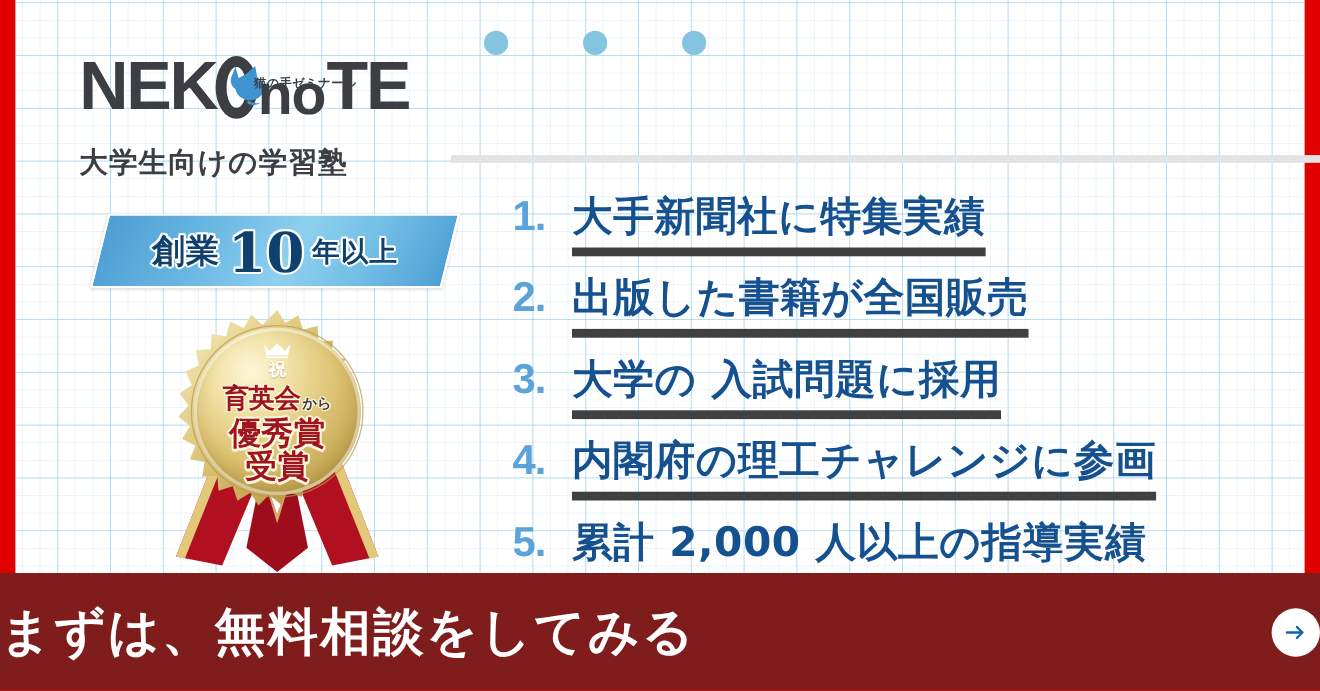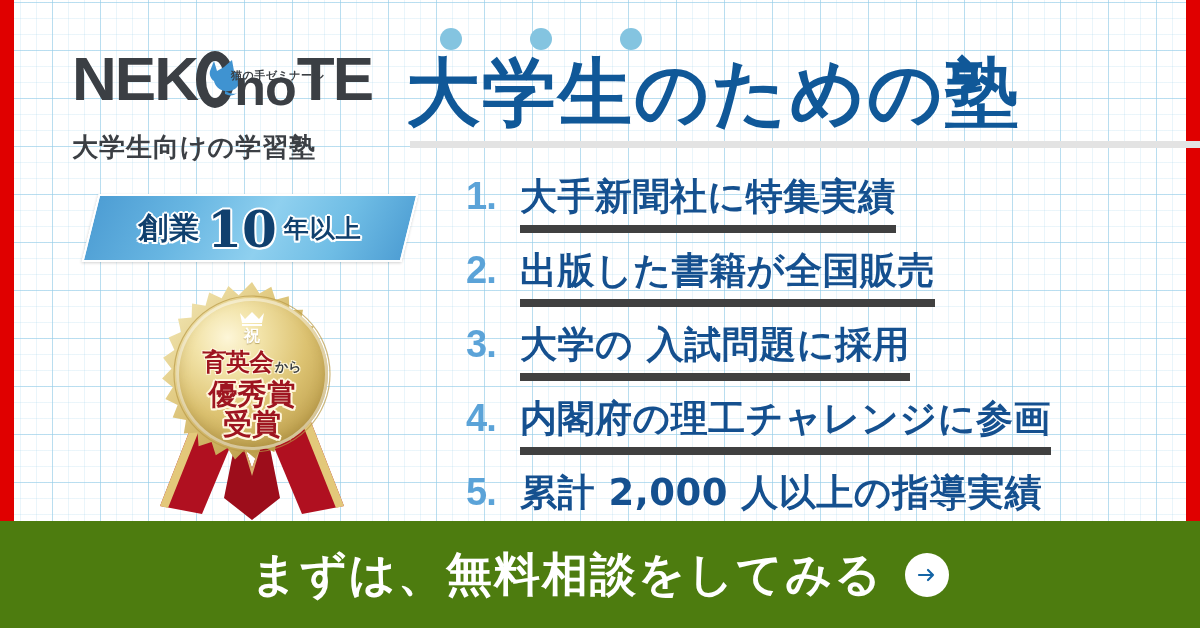--- a/index.html
+++ b/index.html
@@ -190,22 +190,22 @@
     font-size:37px; font-weight:bold; color:#15508f;
     font-family:"DejaVu Sans","Liberation Sans",sans-serif;
     letter-spacing:.5px;
     border-bottom:8px solid #404040;
     padding-bottom:3px;
   }
 
   
   .cta{
     position:absolute; left:0; bottom:0; width:1200px; height:107px;
-    background:#4d7c0f;
-    display:flex; align-items:center; justify-content:center;
+    background:#7f1d1d;
+    display:flex; align-items:center; justify-content:space-between;
     gap:22px;
   }
   .cta-text{
     font-size:46px; font-weight:bold; color:#ffffff;
     letter-spacing:2px; white-space:nowrap;
     font-family:"DejaVu Sans","Liberation Sans",sans-serif;
   }
   .cta-arrow{
     width:44px; height:44px; border-radius:50%;
     background:#ffffff;
@@ -283,21 +283,20 @@
         <div class="medal-recv">受賞</div>
       </div>
     </div>
   </div>
 
   <div class="dots">
     <span class="dot"></span>
     <span class="dot"></span>
     <span class="dot"></span>
   </div>
-  <div class="headline">大学生のための塾</div>
   <div class="gray-rule"></div>
 
   <div class="list">
     <div class="list-item">
       <span class="li-num">1.</span>
       <span class="li-text">大手新聞社に特集実績</span>
     </div>
     <div class="list-item">
       <span class="li-num">2.</span>
       <span class="li-text">出版した書籍が全国販売</span>

